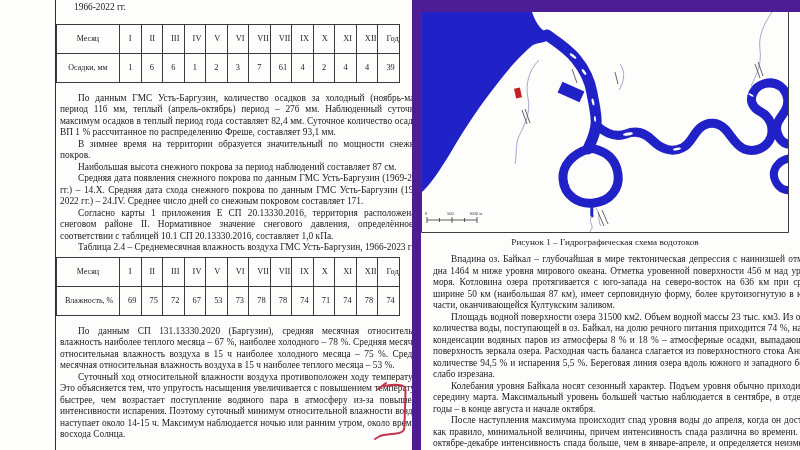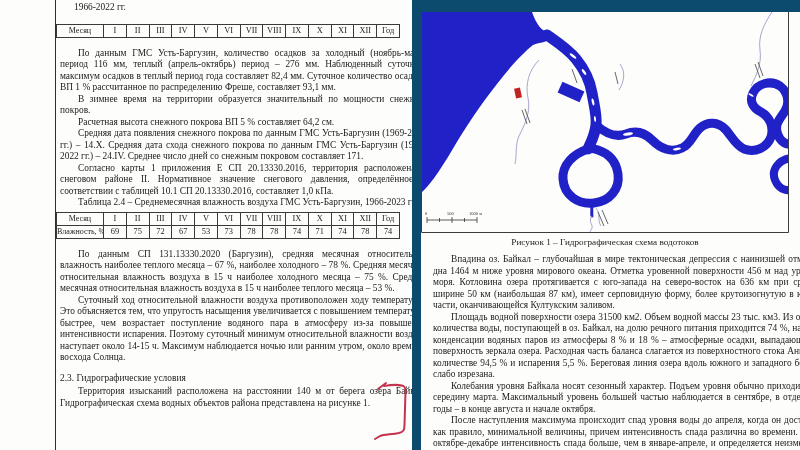--- a/index.html
+++ b/index.html
@@ -1,27 +1,27 @@
 <!DOCTYPE html>
 <html style="--water: #2121c8; --site-marker: #c32222; --annotation-red: #c4344f;"><head>
 <meta charset="utf-8">
 <style>
   html,body{margin:0;padding:0;background:#ffffff;}
-  .screen{position:relative;width:800px;height:450px;overflow:hidden;background:#0c4a6e;
+  .screen{position:relative;width:800px;height:450px;overflow:hidden;background:#4c1d95;
           font-family:"Liberation Serif","DejaVu Serif",serif;color:#1b1b1b;}
   
   .left-page{position:absolute;left:0;top:0;width:412px;height:450px;overflow:hidden;background:#fdfdfc;}
   .page-line{position:absolute;left:55px;top:0;bottom:0;width:1px;background:#2e2e2e;}
   .lp-content{position:absolute;left:60px;top:2px;width:366px;font-size:9.4px;line-height:11.5px;}
   .lp-content p{margin:0;text-align:justify;}
   .indent{text-indent:18px;}
   .topline{margin-left:14px !important;text-align:left !important;}
   table.mtable{border-collapse:collapse;table-layout:fixed;width:344px;margin-left:-4px;
                font-size:8.4px;line-height:10px;}
-  table.mtable td{border:0.8px solid #3a3a3a;text-align:center;padding:0;height:12px;
+  table.mtable td{border:0.8px solid #3a3a3a;text-align:center;padding:8px;height:12px;
                   overflow:hidden;white-space:nowrap;}
   table.mtable td:first-child{width:46px;font-size:8px;}
   .t1{margin-top:10px;}
   .gap-top{margin-top:10px !important;}
   .it-head{font-style:italic;margin:12px 0 10px 0 !important;text-indent:18px;}
   .tbl-cap{margin:0 0 3px 0 !important;text-indent:18px;}
   .center-head{text-align:center;text-indent:0 !important;margin:9px 0 2px 0 !important;}
   .red-bracket{position:absolute;left:372px;top:378px;}
   
   .right-page{position:absolute;left:421px;top:12px;width:379px;height:450px;overflow:hidden;background:#fdfdfc;}
@@ -63,26 +63,42 @@
               <td>V</td>
               <td>VI</td>
               <td>VII</td>
               <td>VIII</td>
               <td>IX</td>
               <td>X</td>
               <td>XI</td>
               <td>XII</td>
               <td>Год</td>
             </tr>
+          <tr>
+              <td>Осадки, мм</td>
+              <td>1</td>
+              <td>6</td>
+              <td>6</td>
+              <td>1</td>
+              <td>2</td>
+              <td>3</td>
+              <td>7</td>
+              <td>61</td>
+              <td>4</td>
+              <td>2</td>
+              <td>4</td>
+              <td>4</td>
+              <td>39</td>
+            </tr>
         </tbody>
       </table>
 
       <p class="indent gap-top">По данным ГМС Усть-Баргузин, количество осадков за холодный (ноябрь-март) период 116 мм, теплый (апрель-октябрь) период – 276 мм. Наблюденный суточный максимум осадков в теплый период года составляет 82,4 мм. Суточное количество осадков ВП 1 % рассчитанное по распределению Фреше, составляет 93,1 мм.</p>
       <p class="indent">В зимнее время на территории образуется значительный по мощности снежный покров.</p>
-      <p class="indent">Расчетная высота снежного покрова ВП 5 % составляет 64,2 см.</p>
+      <p class="indent">Наибольшая высота снежного покрова за период наблюдений составляет 87 см.</p>
       <p class="indent">Средняя дата появления снежного покрова по данным ГМС Усть-Баргузин (1969-2022 гг.) – 14.X. Средняя дата схода снежного покрова по данным ГМС Усть-Баргузин (1969-2022 гг.) – 24.IV. Среднее число дней со снежным покровом составляет 171.</p>
       <p class="indent">Согласно карты 1 приложения Е СП 20.13330.2016, территория расположена в снеговом районе II. Нормативное значение снегового давления, определённое в соответствии с таблицей 10.1 СП 20.13330.2016, составляет 1,0 кПа.</p>
 
       <p class="tbl-cap">Таблица 2.4 – Среднемесячная влажность воздуха ГМС Усть-Баргузин, 1966-2023 гг.</p>
 
       <table class="mtable">
         <tbody>
           <tr>
               <td>Месяц</td>
               <td>I</td>

